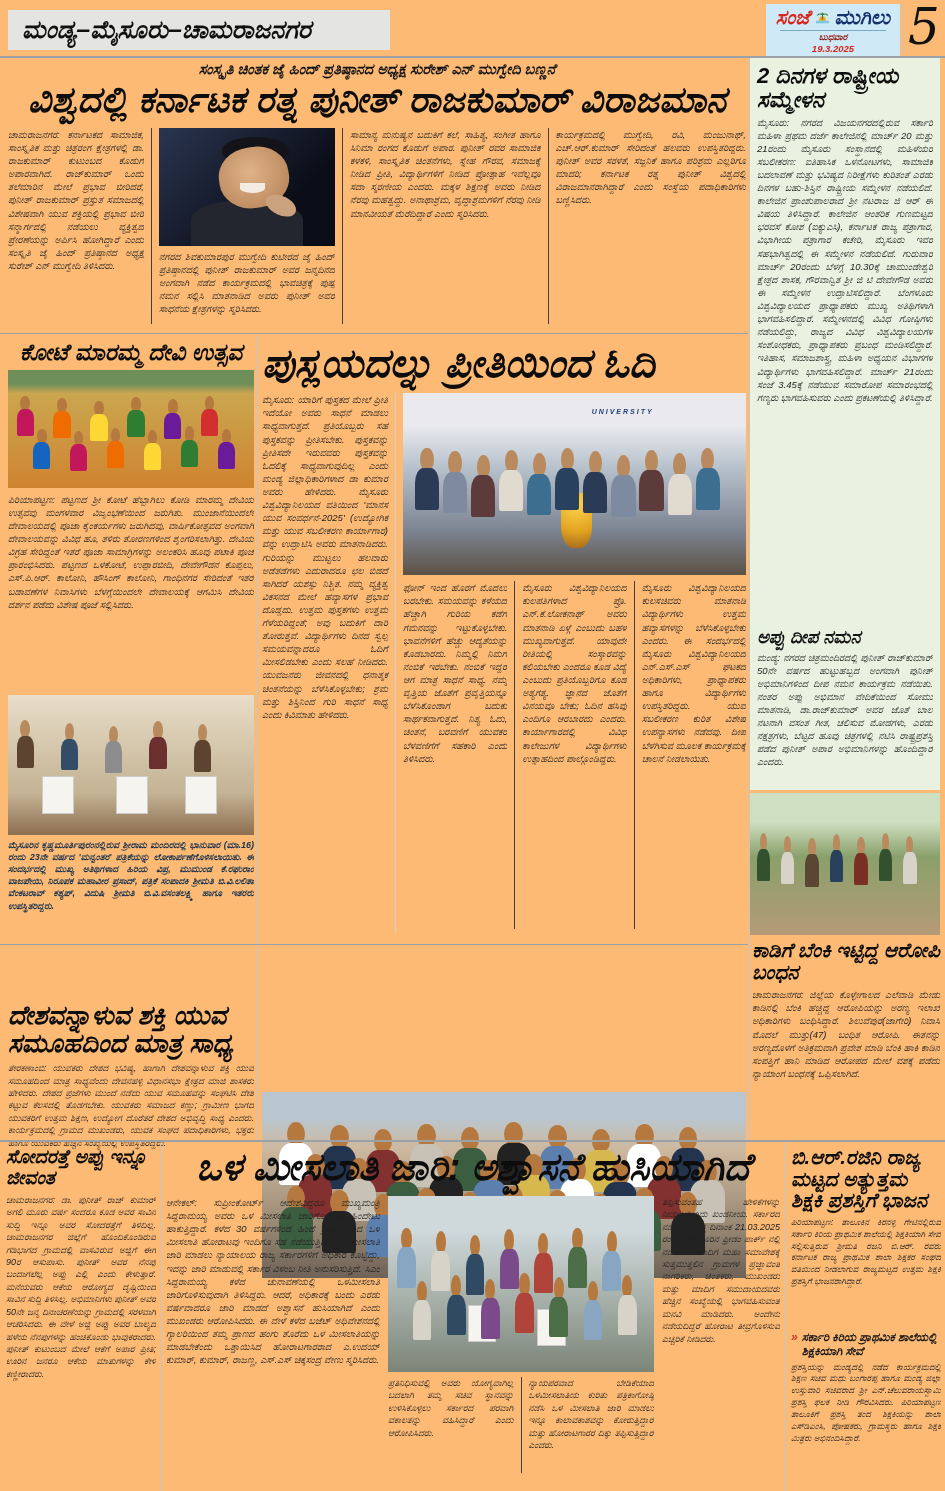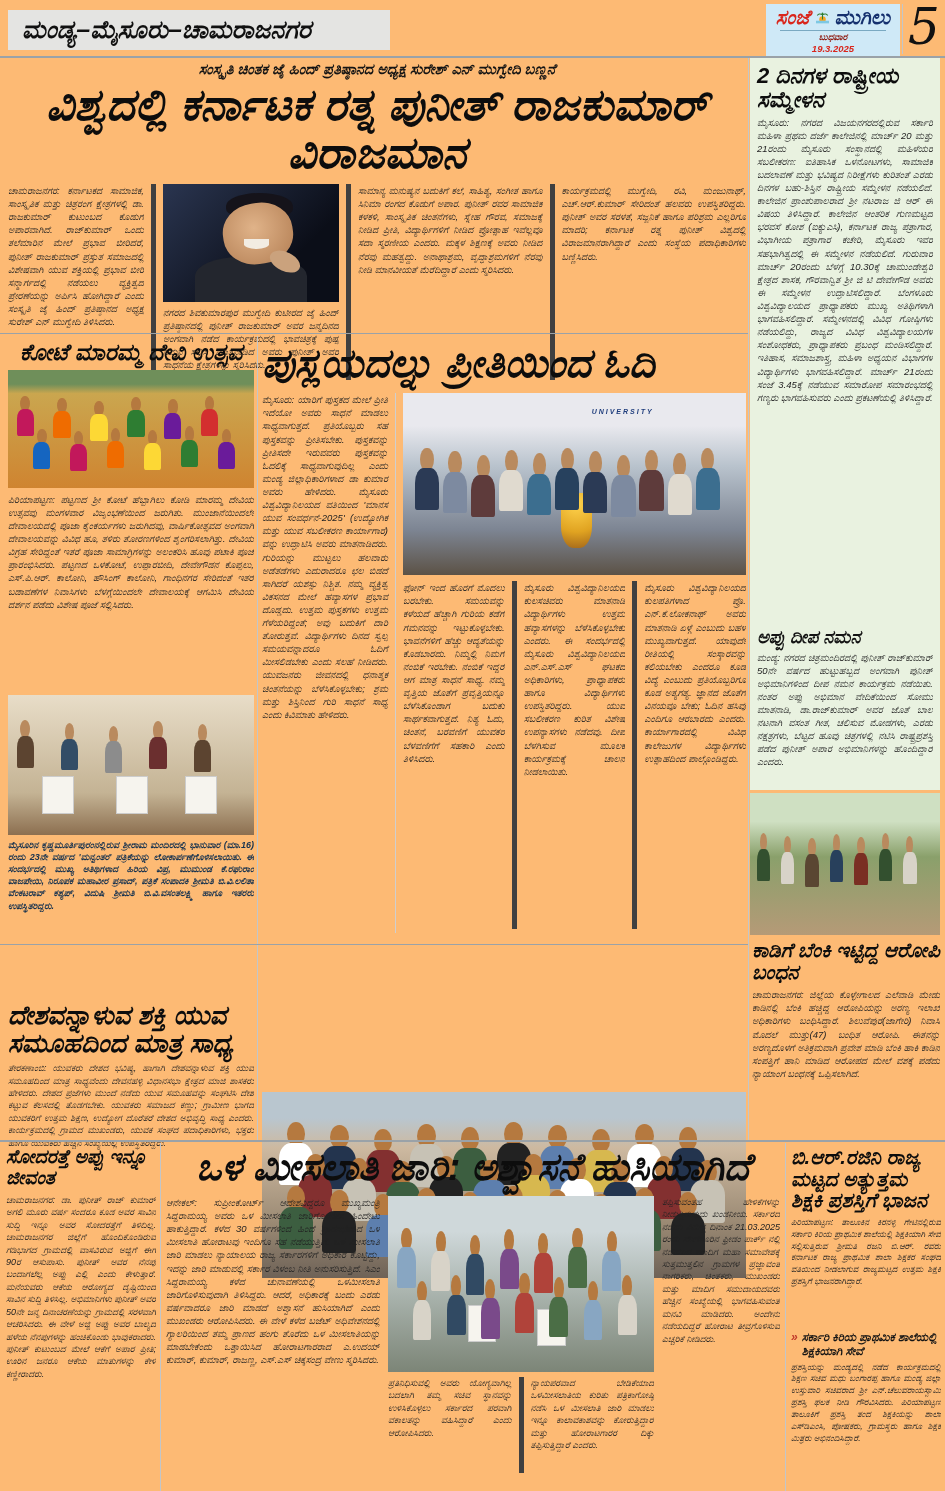--- a/index.html
+++ b/index.html
@@ -17,21 +17,21 @@
   #logo-date{font-size:9.5px;font-weight:700;color:#d9261c;}
   #page-number{left:905px;top:2px;width:38px;font-family:"DejaVu Serif",serif;font-size:50px;font-weight:400;color:#111;text-align:center;line-height:1;}
   .hline{background:#9aa2a8;height:2px;}
   .vline{background:#c2c6c9;width:1px;}
   
   .kick{font-size:14.5px;font-weight:700;text-align:center;}
   .hl{font-weight:800;color:#0d0d0d;line-height:1.08;}
   .body{font-size:9.5px;line-height:1.38;text-align:justify;color:#222;overflow:hidden;}
   .cols{display:flex;}
   .cols>div{flex:1;min-width:0;}
-  .cols>div+div{border-left:5px solid #404040;padding-left:7px;margin-left:7px;}
+  .cols>div+div{border-left:1px solid #404040;padding-left:7px;margin-left:7px;}
   .caption{font-size:9px;font-weight:700;line-height:1.35;color:#16324f;text-align:justify;}
   
   #rail-green{left:750px;top:58px;width:190px;height:732px;background:#e9f2e0;padding:6px 7px;box-sizing:border-box;}
   #rail-green .hl{font-size:22px;}
   .subhead{font-size:18px;font-weight:800;margin:6px 0 3px;}
   
   .photo{position:relative;overflow:hidden;background:#888;}
   .cr{position:absolute;width:8%;height:34%;}
   .cr::before{content:'';position:absolute;top:0;left:26%;width:48%;height:38%;border-radius:50%;background:var(--skin,#c99a72);}
   .cr::after{content:'';position:absolute;top:33%;left:6%;width:88%;height:67%;border-radius:36% 36% 8% 8%;background:var(--shirt,#445);}
@@ -66,21 +66,21 @@
     </div>
     <div id="logo-day">ಬುಧವಾರ</div>
     <div id="logo-date">19.3.2025</div>
   </div>
   <div class="abs vline" style="left:902px;top:4px;height:50px;"></div>
   <div class="abs" id="page-number">5</div>
   <div class="abs hline" style="left:0;top:56px;width:945px;"></div>
 
   <div class="abs" style="left:8px;top:61px;width:738px;">
     <div class="kick">ಸಂಸ್ಕೃತಿ ಚಿಂತಕ ಜೈ ಹಿಂದ್ ಪ್ರತಿಷ್ಠಾನದ ಅಧ್ಯಕ್ಷ ಸುರೇಶ್ ಎನ್ ಮುಗ್ವೇದಿ ಬಣ್ಣನೆ</div>
-    <div class="hl" style="font-size:44px;text-align:center;margin-top:3px;">ವಿಶ್ವದಲ್ಲಿ ಕರ್ನಾಟಕ ರತ್ನ ಪುನೀತ್ ರಾಜಕುಮಾರ್ ವಿರಾಜಮಾನ</div>
+    <div class="hl" style="font-size:36px;text-align:center;margin-top:3px;">ವಿಶ್ವದಲ್ಲಿ ಕರ್ನಾಟಕ ರತ್ನ ಪುನೀತ್ ರಾಜಕುಮಾರ್ ವಿರಾಜಮಾನ</div>
     <div class="cols" style="margin-top:8px;height:196px;overflow:hidden;">
       <div class="body" style="flex:0 0 136px;">ಚಾಮರಾಜನಗರ: ಕರ್ನಾಟಕದ ಸಾಮಾಜಿಕ, ಸಾಂಸ್ಕೃತಿಕ ಮತ್ತು ಚಿತ್ರರಂಗ ಕ್ಷೇತ್ರಗಳಲ್ಲಿ ಡಾ. ರಾಜಕುಮಾರ್ ಕುಟುಂಬದ ಕೊಡುಗೆ ಅಪಾರವಾಗಿದೆ. ರಾಜ್‌ಕುಮಾರ್ ಒಂದು ತಲೆಮಾರಿನ ಮೇಲೆ ಪ್ರಭಾವ ಬೀರಿದರೆ, ಪುನೀತ್ ರಾಜಕುಮಾರ್ ಪ್ರಸ್ತುತ ಸಮಾಜದಲ್ಲಿ ವಿಶೇಷವಾಗಿ ಯುವ ಶಕ್ತಿಯಲ್ಲಿ ಪ್ರಭಾವ ಬೀರಿ ಸನ್ಮಾರ್ಗದಲ್ಲಿ ನಡೆಯಲು ವ್ಯಕ್ತಿತ್ವದ ಪ್ರೇರಣೆಯನ್ನು ಅರ್ಪಿಸಿ ಹೋಗಿದ್ದಾರೆ ಎಂದು ಸಂಸ್ಕೃತಿ ಜೈ ಹಿಂದ್ ಪ್ರತಿಷ್ಠಾನದ ಅಧ್ಯಕ್ಷ ಸುರೇಶ್ ಎನ್ ಮುಗ್ವೇದಿ ತಿಳಿಸಿದರು.</div>
       <div style="flex:0 0 176px;">
         <div class="photo" style="width:100%;height:118px;background:linear-gradient(135deg,#2a3550,#0b0e18 70%);">
           <div id="p-bodydark"></div>
             <div id="p-hair"></div>
             <div id="p-face"></div>
             <div id="p-smile"></div>
             <div id="p-hand"></div>
         </div>
@@ -157,22 +157,22 @@
             <span class="cr" style="left: 35.7273%; top: 33%; --skin: #b98a5e; --shirt: #3c6e8f;"></span>
             <span class="cr" style="left: 43.9091%; top: 30%; --skin: #b98a5e; --shirt: #27415e;"></span>
             <span class="cr" style="left: 52.0909%; top: 32%; --skin: #b98a5e; --shirt: #2b3a55;"></span>
             <span class="cr" style="left: 60.2727%; top: 34%; --skin: #b98a5e; --shirt: #7d8aa0;"></span>
             <span class="cr" style="left: 68.4545%; top: 31%; --skin: #b98a5e; --shirt: #5e3b3b;"></span>
             <span class="cr" style="left: 76.6364%; top: 33%; --skin: #b98a5e; --shirt: #e0dacf;"></span>
             <span class="cr" style="left: 84.8182%; top: 30%; --skin: #b98a5e; --shirt: #3c6e8f;"></span>
           </div>
         <div class="cols" style="margin-top:6px;height:348px;overflow:hidden;">
           <div class="body">ಫೋನ್ ಇಂದ ಹೊರಗೆ ಮೊದಲು ಬರಬೇಕು. ಸಮಯವನ್ನು ಕಳೆಯದೆ ಹೆಚ್ಚಾಗಿ ಗುರಿಯ ಕಡೆಗೆ ಗಮನವನ್ನು ಇಟ್ಟುಕೊಳ್ಳಬೇಕು. ಭಾವನೆಗಳಿಗೆ ಹೆಚ್ಚು ಆದ್ಯತೆಯನ್ನು ಕೊಡಬಾರದು. ನಿಮ್ಮಲ್ಲಿ ನಿಮಗೆ ನಂಬಿಕೆ ಇರಬೇಕು. ನಂಬಿಕೆ ಇದ್ದರೆ ಆಗ ಮಾತ್ರ ಸಾಧನೆ ಸಾಧ್ಯ. ನಮ್ಮ ವೃತ್ತಿಯ ಜೊತೆಗೆ ಪ್ರವೃತ್ತಿಯನ್ನೂ ಬೆಳೆಸಿಕೊಂಡಾಗ ಬದುಕು ಸಾರ್ಥಕವಾಗುತ್ತದೆ. ನಿತ್ಯ ಓದು, ಚಿಂತನೆ, ಬರವಣಿಗೆ ಯುವಕರ ಬೆಳವಣಿಗೆಗೆ ಸಹಕಾರಿ ಎಂದು ತಿಳಿಸಿದರು.</div>
+          <div class="body">ಮೈಸೂರು ವಿಶ್ವವಿದ್ಯಾನಿಲಯದ ಕುಲಪತಿಗಳಾದ ಪ್ರೊ. ಎನ್.ಕೆ.ಲೋಕನಾಥ್ ಅವರು ಮಾತನಾಡಿ ಏಳ್ಗೆ ಎಂಬುದು ಬಹಳ ಮುಖ್ಯವಾಗುತ್ತದೆ. ಯಾವುದೇ ರೀತಿಯಲ್ಲಿ ಸಂಸ್ಕಾರವನ್ನು ಕಲಿಯಬೇಕು ಎಂದರೂ ಕೂಡ ವಿದ್ಯೆ ಎಂಬುದು ಪ್ರತಿಯೊಬ್ಬರಿಗೂ ಕೂಡ ಅತ್ಯಗತ್ಯ. ಜ್ಞಾನದ ಜೊತೆಗೆ ವಿನಯವೂ ಬೇಕು; ಓದಿನ ಹಸಿವು ಎಂದಿಗೂ ಆರಬಾರದು ಎಂದರು. ಕಾರ್ಯಾಗಾರದಲ್ಲಿ ವಿವಿಧ ಕಾಲೇಜುಗಳ ವಿದ್ಯಾರ್ಥಿಗಳು ಉತ್ಸಾಹದಿಂದ ಪಾಲ್ಗೊಂಡಿದ್ದರು.</div>
           <div class="body">ಮೈಸೂರು ವಿಶ್ವವಿದ್ಯಾನಿಲಯದ ಕುಲಸಚಿವರು ಮಾತನಾಡಿ ವಿದ್ಯಾರ್ಥಿಗಳು ಉತ್ತಮ ಹವ್ಯಾಸಗಳನ್ನು ಬೆಳೆಸಿಕೊಳ್ಳಬೇಕು ಎಂದರು. ಈ ಸಂದರ್ಭದಲ್ಲಿ ಮೈಸೂರು ವಿಶ್ವವಿದ್ಯಾನಿಲಯದ ಎನ್.ಎಸ್.ಎಸ್ ಘಟಕದ ಅಧಿಕಾರಿಗಳು, ಪ್ರಾಧ್ಯಾಪಕರು ಹಾಗೂ ವಿದ್ಯಾರ್ಥಿಗಳು ಉಪಸ್ಥಿತರಿದ್ದರು. ಯುವ ಸಬಲೀಕರಣ ಕುರಿತ ವಿಶೇಷ ಉಪನ್ಯಾಸಗಳು ನಡೆದವು. ದೀಪ ಬೆಳಗಿಸುವ ಮೂಲಕ ಕಾರ್ಯಕ್ರಮಕ್ಕೆ ಚಾಲನೆ ನೀಡಲಾಯಿತು.</div>
-          <div class="body">ಮೈಸೂರು ವಿಶ್ವವಿದ್ಯಾನಿಲಯದ ಕುಲಪತಿಗಳಾದ ಪ್ರೊ. ಎನ್.ಕೆ.ಲೋಕನಾಥ್ ಅವರು ಮಾತನಾಡಿ ಏಳ್ಗೆ ಎಂಬುದು ಬಹಳ ಮುಖ್ಯವಾಗುತ್ತದೆ. ಯಾವುದೇ ರೀತಿಯಲ್ಲಿ ಸಂಸ್ಕಾರವನ್ನು ಕಲಿಯಬೇಕು ಎಂದರೂ ಕೂಡ ವಿದ್ಯೆ ಎಂಬುದು ಪ್ರತಿಯೊಬ್ಬರಿಗೂ ಕೂಡ ಅತ್ಯಗತ್ಯ. ಜ್ಞಾನದ ಜೊತೆಗೆ ವಿನಯವೂ ಬೇಕು; ಓದಿನ ಹಸಿವು ಎಂದಿಗೂ ಆರಬಾರದು ಎಂದರು. ಕಾರ್ಯಾಗಾರದಲ್ಲಿ ವಿವಿಧ ಕಾಲೇಜುಗಳ ವಿದ್ಯಾರ್ಥಿಗಳು ಉತ್ಸಾಹದಿಂದ ಪಾಲ್ಗೊಂಡಿದ್ದರು.</div>
         </div>
       </div>
     </div>
   </div>
   <div class="abs vline" style="left:257px;top:336px;height:804px;"></div>
   <div class="abs vline" style="left:748px;top:58px;height:1082px;"></div>
   <div class="abs hline" style="left:0;top:944px;width:748px;height:1px;"></div>
 
   <div class="abs" style="left:8px;top:1001px;width:246px;">
     <div class="hl" style="font-size:26px;">ದೇಶವನ್ನಾಳುವ ಶಕ್ತಿ ಯುವ ಸಮೂಹದಿಂದ ಮಾತ್ರ ಸಾಧ್ಯ</div>

